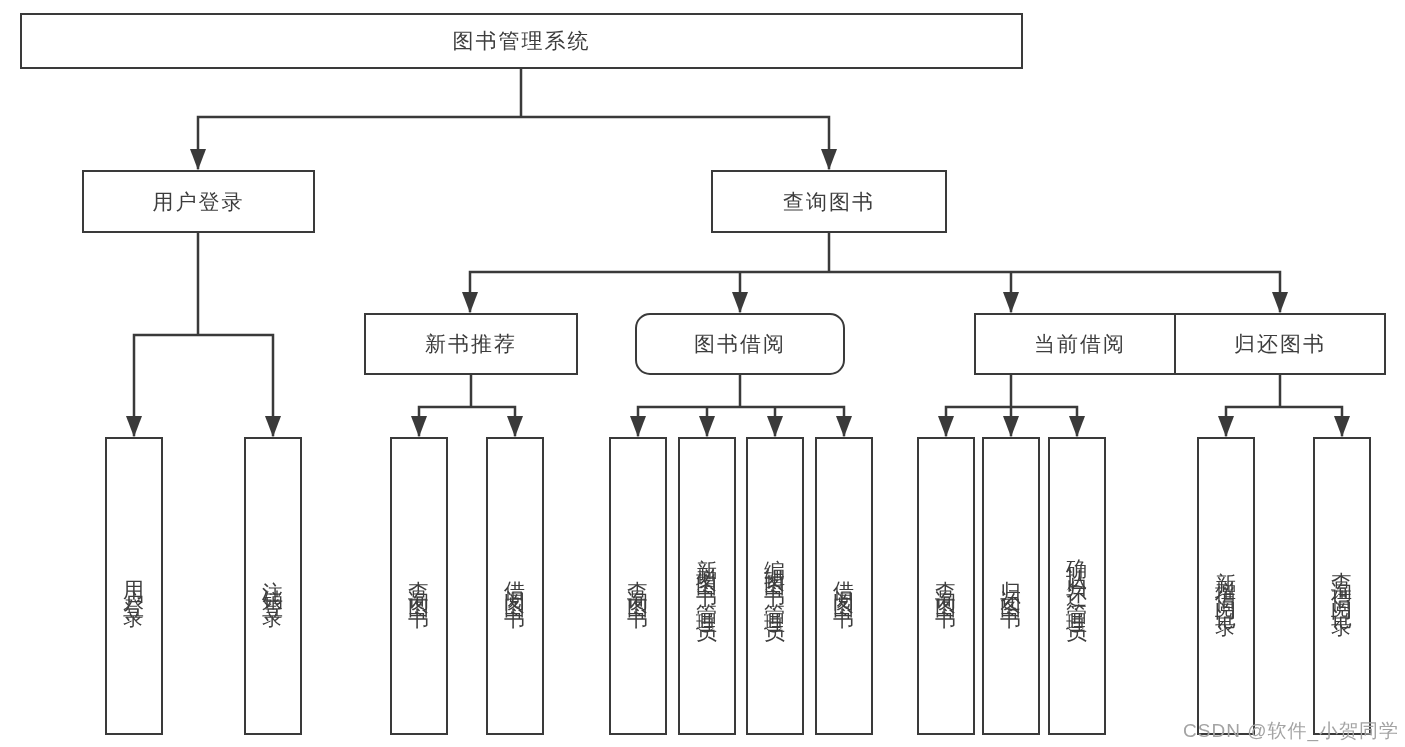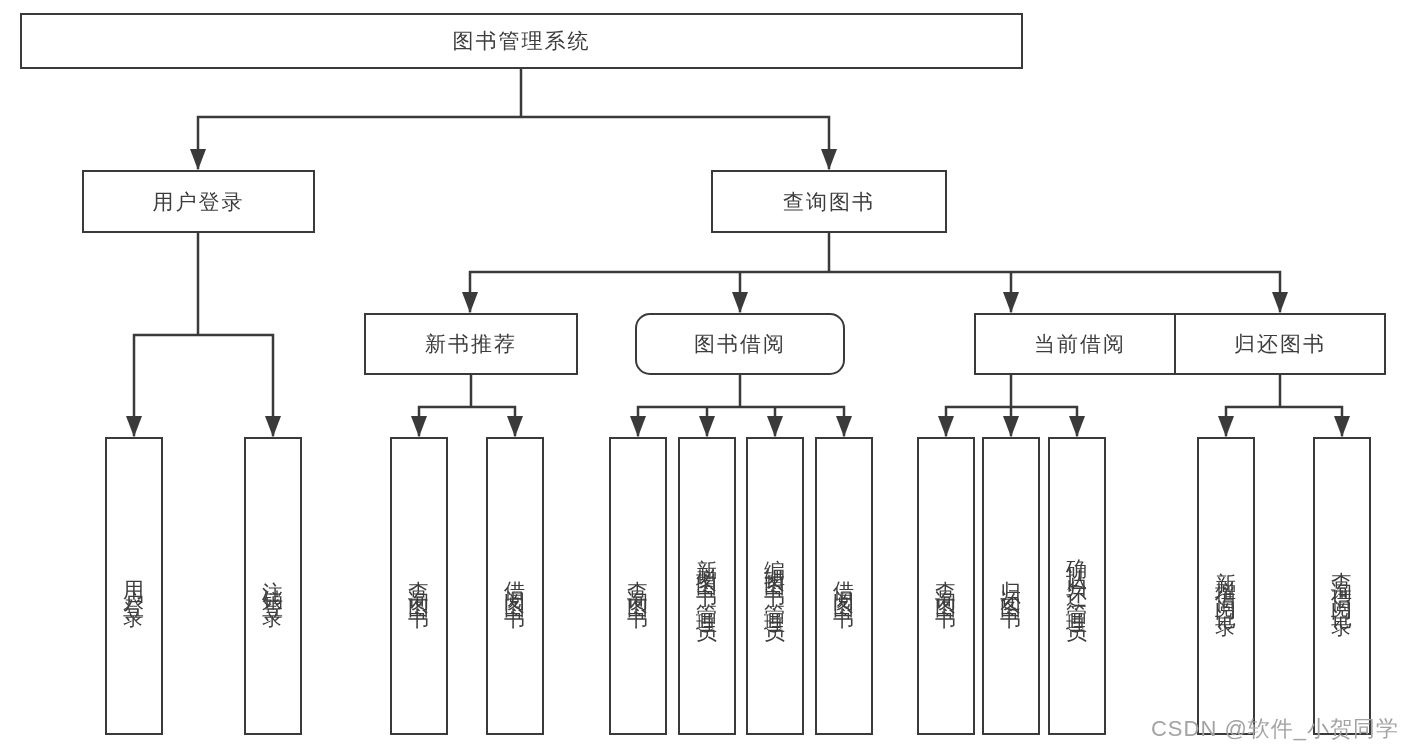--- a/index.html
+++ b/index.html
@@ -56,21 +56,21 @@
   .fc { left: 390px; }  .fd { left: 486px; }
   .fe { left: 609px; }  .ff { left: 678px; }
   .fg { left: 746px; }  .fh { left: 815px; }
   .fi { left: 917px; }  .fj { left: 982px; }
   .fk { left: 1048px; }
   .fl { left: 1197px; } .fm { left: 1313px; }
   .watermark {
     position: absolute;
     right: 6px;
     bottom: 3px;
-    font-size: 22px;
+    font-size: 19px;
     color: #a3a3a3;
     letter-spacing: 1px;
     white-space: nowrap;
   }
 </style>
 </head>
 <body>
 
 <div class="canvas">
 

